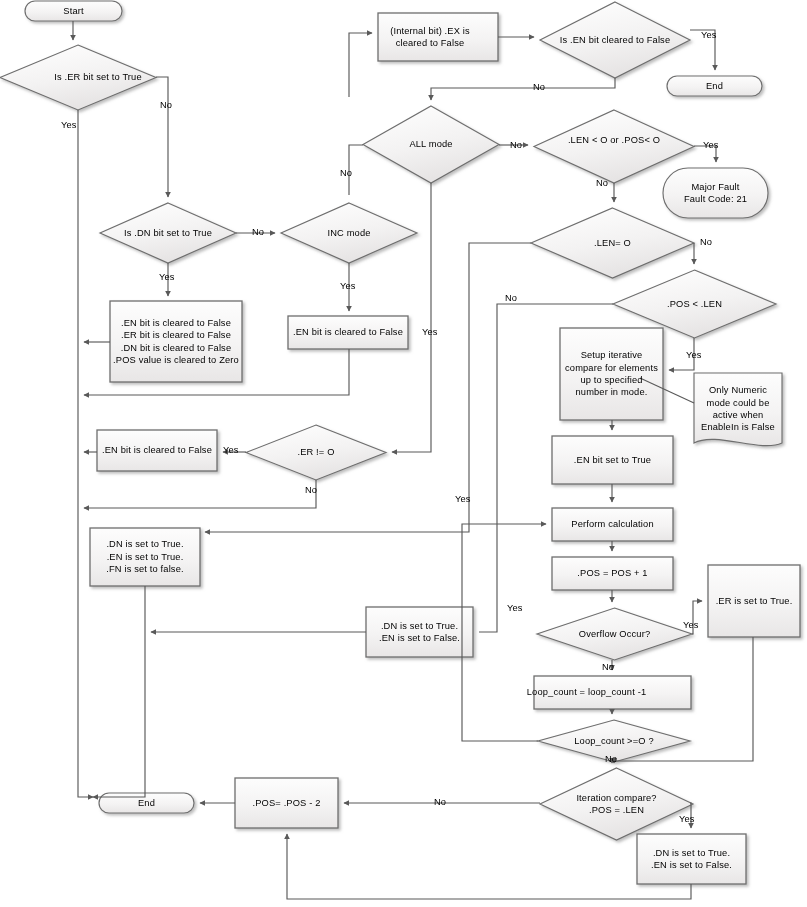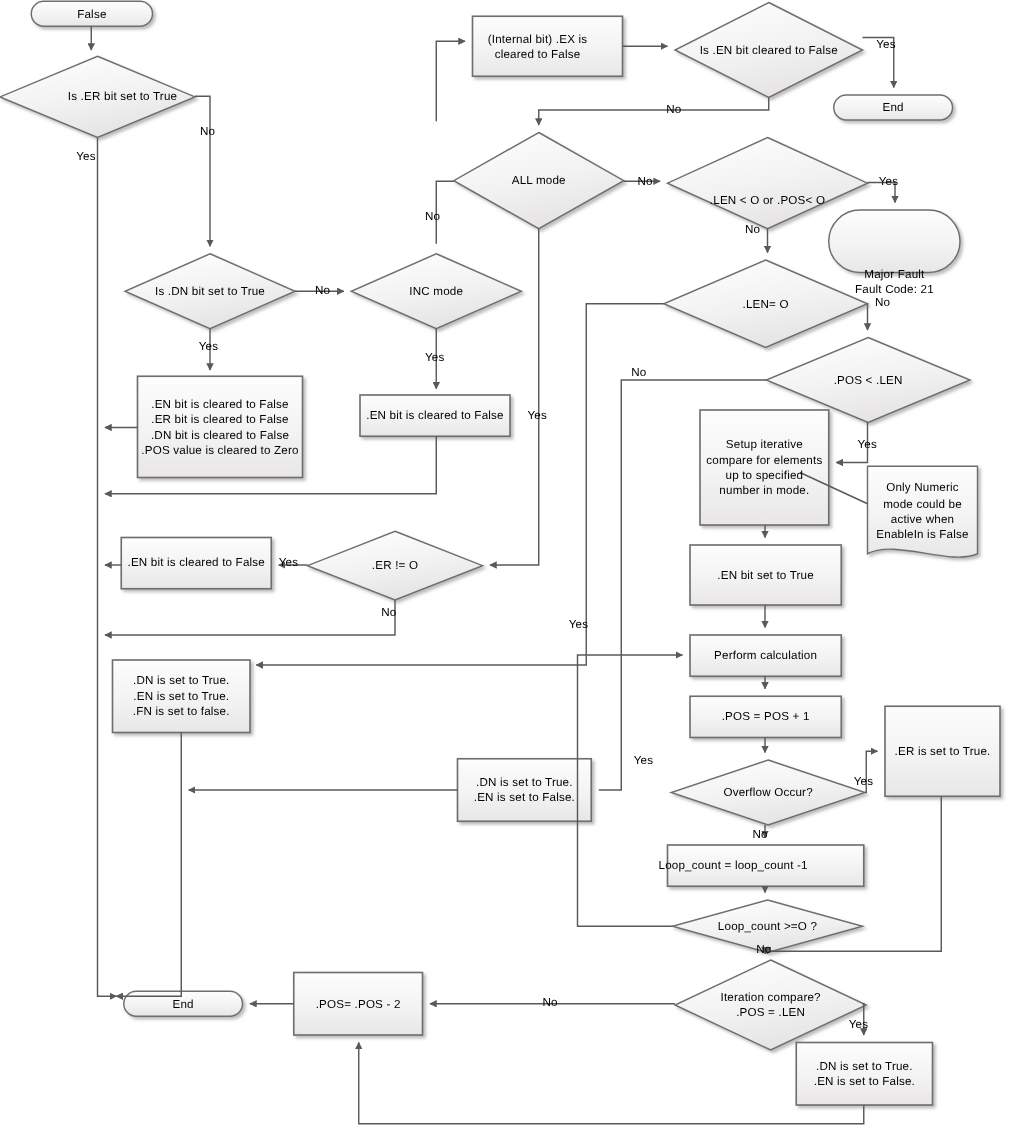--- a/index.html
+++ b/index.html
@@ -168,42 +168,42 @@
 
     <path d="M690,803 L691,803 L691,828" marker-end="url(#arr)"></path>
 
     <path d="M235,803 L200,803" marker-end="url(#arr)"></path>
 
     <path d="M691,884 L691,899 L287,899 L287,834" marker-end="url(#arr)"></path>
   </g>
 </svg>
 
 <div id="labels">
-      <div class="shape-text term-text" style="left: 25px; top: 1px; width: 97px; height: 20px;">False</div>
+      <div class="shape-text term-text" style="left: 25px; top: 1px; width: 97px; height: 20px;">Start</div>
       <div class="shape-text" style="left: 0px; top: 45px; width: 156px; height: 65px; padding-left: 20px;">Is .ER bit set to True</div>
       <div class="shape-text" style="left: 100px; top: 203px; width: 136px; height: 60px;">Is .DN bit set to True</div>
       <div class="shape-text" style="left: 281px; top: 203px; width: 136px; height: 60px;">INC mode</div>
       <div class="shape-text" style="left: 110px; top: 301px; width: 132px; height: 81px;">.EN bit is cleared to False
 .ER bit is cleared to False
 .DN bit is cleared to False
 .POS value is cleared to Zero</div>
       <div class="shape-text" style="left: 288px; top: 316px; width: 120px; height: 33px;">.EN bit is cleared to False</div>
       <div class="shape-text" style="left: 97px; top: 430px; width: 120px; height: 41px;">.EN bit is cleared to False</div>
       <div class="shape-text" style="left: 246px; top: 425px; width: 140px; height: 55px;">.ER != O</div>
       <div class="shape-text" style="left: 90px; top: 528px; width: 110px; height: 58px;">.DN is set to True.
 .EN is set to True.
 .FN is set to false.</div>
       <div class="shape-text" style="left: 366px; top: 607px; width: 107px; height: 50px;">.DN is set to True.
 .EN is set to False.</div>
       <div class="shape-text" style="left: 378px; top: 13px; width: 104px; height: 48px;">(Internal bit) .EX is cleared to False</div>
       <div class="shape-text" style="left: 540px; top: 2px; width: 150px; height: 76px;">Is .EN bit cleared to False</div>
       <div class="shape-text term-text" style="left: 667px; top: 76px; width: 95px; height: 20px;">End</div>
       <div class="shape-text" style="left: 363px; top: 106px; width: 136px; height: 77px;">ALL mode</div>
-      <div class="shape-text" style="left: 534px; top: 124px; width: 160px; height: 73px; text-align: right;">.LEN &lt; O or .POS&lt; O</div>
-      <div class="shape-text term-text" style="left: 663px; top: 168px; width: 105px; height: 50px; margin-top: 32px;">Major Fault
+      <div class="shape-text" style="left: 534px; top: 104px; width: 160px; height: 73px; text-align: right;">.LEN &lt; O or .POS&lt; O</div>
+      <div class="shape-text term-text" style="left: 663px; top: 168px; width: 105px; height: 50px;">Major Fault
 Fault Code: 21</div>
       <div class="shape-text" style="left: 531px; top: 208px; width: 163px; height: 70px;">.LEN= O</div>
       <div class="shape-text" style="left: 613px; top: 270px; width: 163px; height: 68px;">.POS &lt; .LEN</div>
       <div class="shape-text" style="left: 560px; top: 328px; width: 103px; height: 92px;">Setup iterative
 compare for elements
 up to specified
 number in mode.</div>
       <div class="shape-text" style="left: 694px; top: 373px; width: 88px; height: 72px;">Only Numeric
 mode could be
 active when

